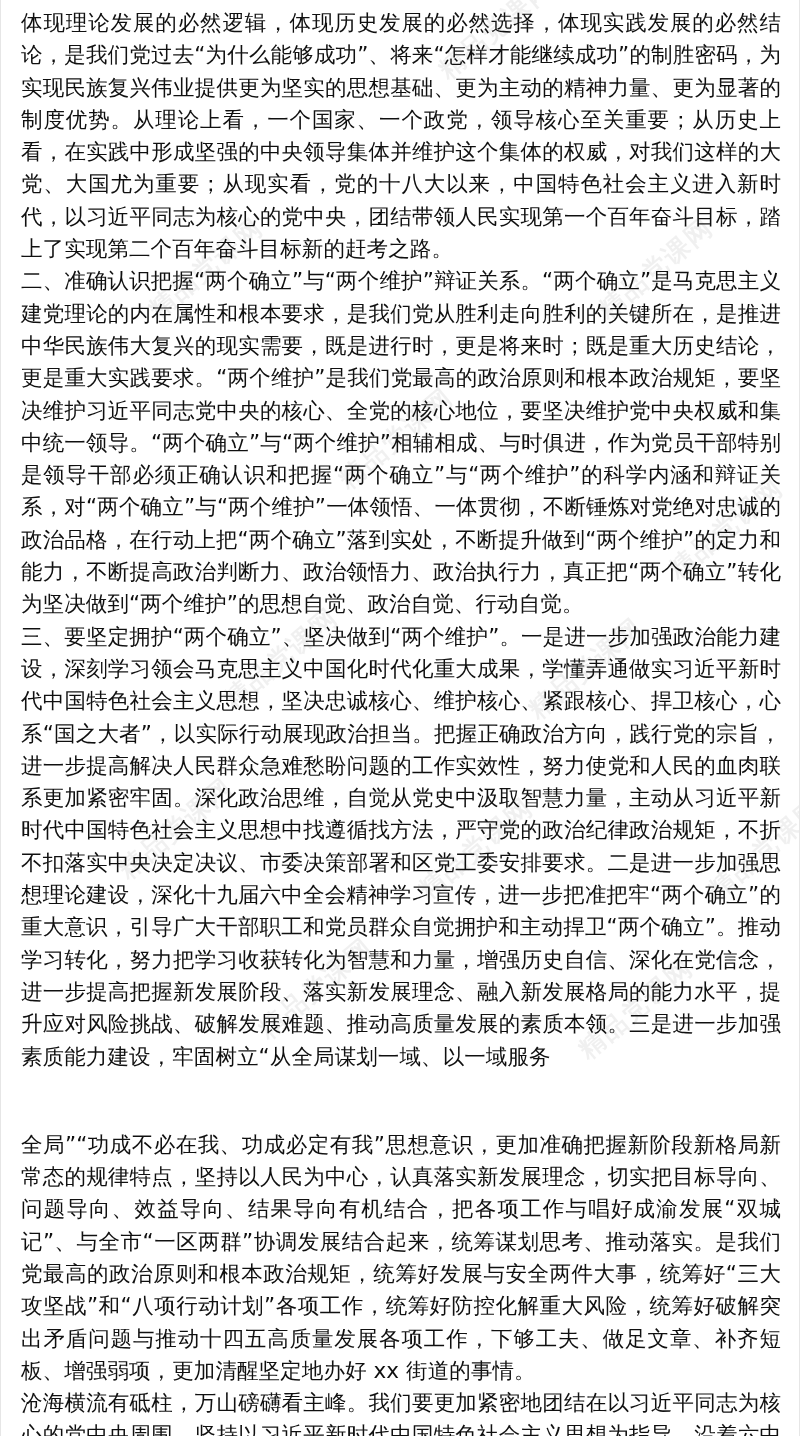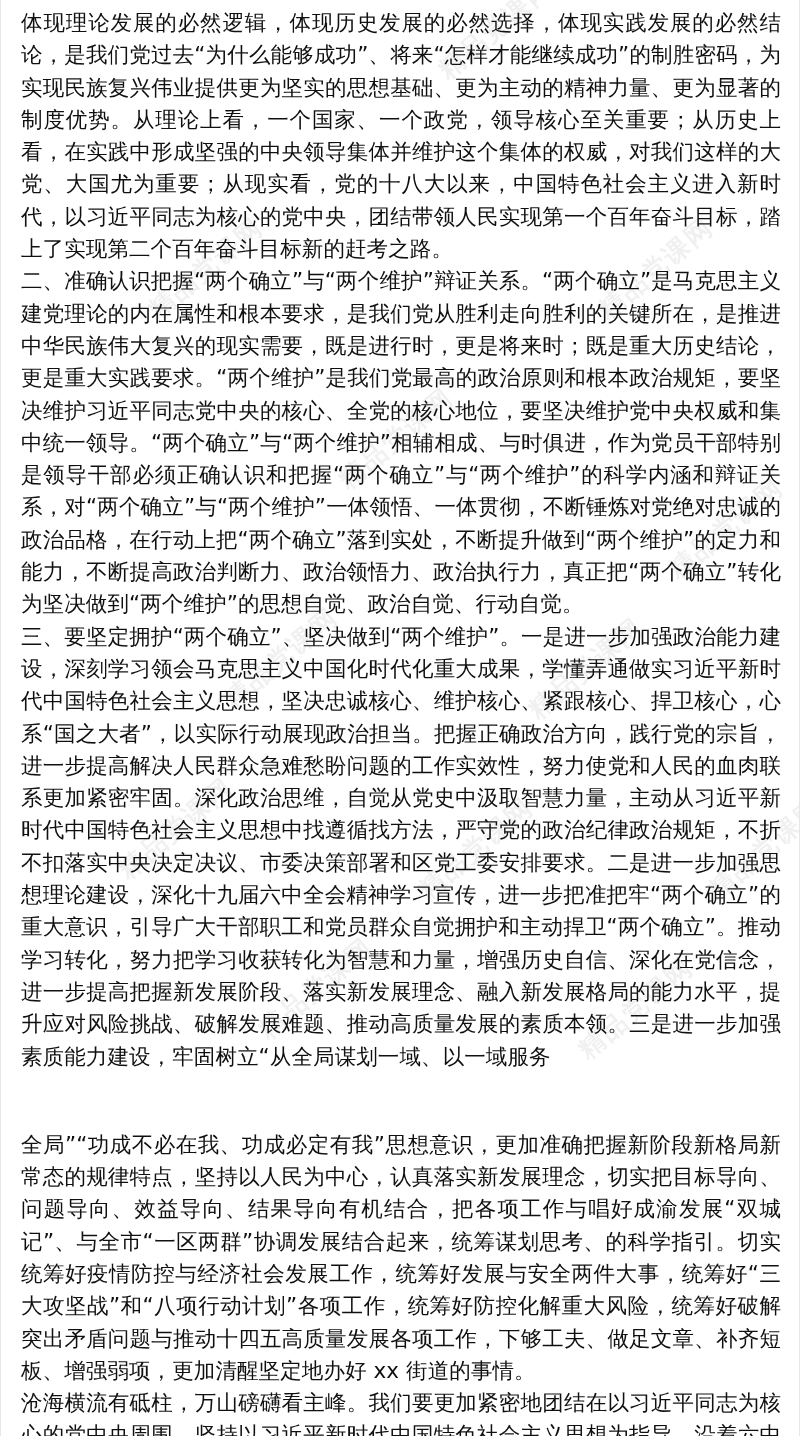--- a/index.html
+++ b/index.html
@@ -94,19 +94,19 @@
   <div class="doc-body">
 
     <p class="para first">体现理论发展的必然逻辑，体现历史发展的必然选择，体现实践发展的必然结论，是我们党过去“为什么能够成功”、将来“怎样才能继续成功”的制胜密码，为实现民族复兴伟业提供更为坚实的思想基础、更为主动的精神力量、更为显著的制度优势。从理论上看，一个国家、一个政党，领导核心至关重要；从历史上看，在实践中形成坚强的中央领导集体并维护这个集体的权威，对我们这样的大党、大国尤为重要；从现实看，党的十八大以来，中国特色社会主义进入新时代，以习近平同志为核心的党中央，团结带领人民实现第一个百年奋斗目标，踏上了实现第二个百年奋斗目标新的赶考之路。</p>
 
     <p class="para">二、准确认识把握“两个确立”与“两个维护”辩证关系。“两个确立”是马克思主义建党理论的内在属性和根本要求，是我们党从胜利走向胜利的关键所在，是推进中华民族伟大复兴的现实需要，既是进行时，更是将来时；既是重大历史结论，更是重大实践要求。“两个维护”是我们党最高的政治原则和根本政治规矩，要坚决维护习近平同志党中央的核心、全党的核心地位，要坚决维护党中央权威和集中统一领导。“两个确立”与“两个维护”相辅相成、与时俱进，作为党员干部特别是领导干部必须正确认识和把握“两个确立”与“两个维护”的科学内涵和辩证关系，对“两个确立”与“两个维护”一体领悟、一体贯彻，不断锤炼对党绝对忠诚的政治品格，在行动上把“两个确立”落到实处，不断提升做到“两个维护”的定力和能力，不断提高政治判断力、政治领悟力、政治执行力，真正把“两个确立”转化为坚决做到“两个维护”的思想自觉、政治自觉、行动自觉。</p>
 
     <p class="para">三、要坚定拥护“两个确立”、坚决做到“两个维护”。一是进一步加强政治能力建设，深刻学习领会马克思主义中国化时代化重大成果，学懂弄通做实习近平新时代中国特色社会主义思想，坚决忠诚核心、维护核心、紧跟核心、捍卫核心，心系“国之大者”，以实际行动展现政治担当。把握正确政治方向，践行党的宗旨，进一步提高解决人民群众急难愁盼问题的工作实效性，努力使党和人民的血肉联系更加紧密牢固。深化政治思维，自觉从党史中汲取智慧力量，主动从习近平新时代中国特色社会主义思想中找遵循找方法，严守党的政治纪律政治规矩，不折不扣落实中央决定决议、市委决策部署和区党工委安排要求。二是进一步加强思想理论建设，深化十九届六中全会精神学习宣传，进一步把准把牢“两个确立”的重大意识，引导广大干部职工和党员群众自觉拥护和主动捍卫“两个确立”。推动学习转化，努力把学习收获转化为智慧和力量，增强历史自信、深化在党信念，进一步提高把握新发展阶段、落实新发展理念、融入新发展格局的能力水平，提升应对风险挑战、破解发展难题、推动高质量发展的素质本领。三是进一步加强素质能力建设，牢固树立“从全局谋划一域、以一域服务</p>
 
     <div class="page-gap"></div>
 
-    <p class="para">全局”“功成不必在我、功成必定有我”思想意识，更加准确把握新阶段新格局新常态的规律特点，坚持以人民为中心，认真落实新发展理念，切实把目标导向、问题导向、效益导向、结果导向有机结合，把各项工作与唱好成渝发展“双城记”、与全市“一区两群”协调发展结合起来，统筹谋划思考、的科学指引。切实统筹好疫情防控与经济社会发展工作，统筹好发展与安全两件大事，统筹好“三大攻坚战”和“八项行动计划”各项工作，统筹好防控化解重大风险，统筹好破解突出矛盾问题与推动十四五高质量发展各项工作，下够工夫、做足文章、补齐短板、增强弱项，更加清醒坚定地办好 xx 街道的事情。</p>
+    <p class="para">全局”“功成不必在我、功成必定有我”思想意识，更加准确把握新阶段新格局新常态的规律特点，坚持以人民为中心，认真落实新发展理念，切实把目标导向、问题导向、效益导向、结果导向有机结合，把各项工作与唱好成渝发展“双城记”、与全市“一区两群”协调发展结合起来，统筹谋划思考、推动落实。是我们党最高的政治原则和根本政治规矩，统筹好发展与安全两件大事，统筹好“三大攻坚战”和“八项行动计划”各项工作，统筹好防控化解重大风险，统筹好破解突出矛盾问题与推动十四五高质量发展各项工作，下够工夫、做足文章、补齐短板、增强弱项，更加清醒坚定地办好 xx 街道的事情。</p>
 
     <p class="para">沧海横流有砥柱，万山磅礴看主峰。我们要更加紧密地团结在以习近平同志为核心的党中央周围，坚持以习近平新时代中国特色社会主义思想为指导，沿着六中全会和《决议》的科学指引，把“两个确立”真正转化为坚决做到“两个维护”的思想自觉、政治自觉、行动自觉，转化为做好各项工作的实际行动，坚持学思践悟抓落实、聚焦主责主业抓落实、紧扣工作要务抓落实、掌握科学方法抓落实，在新的赶考路上埋头苦干、勇毅前行，以优异成绩迎接党的二十大和市第六次党代会胜利召开。</p>
 
   </div>
 
 </div>
 
 </body></html>

